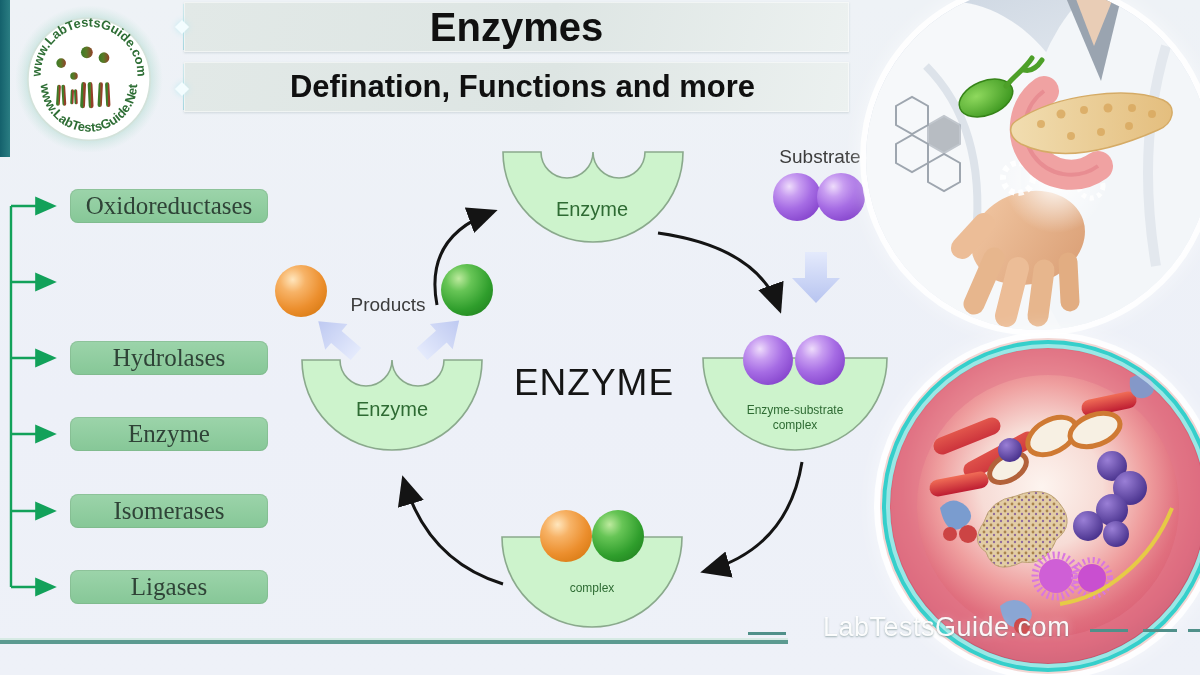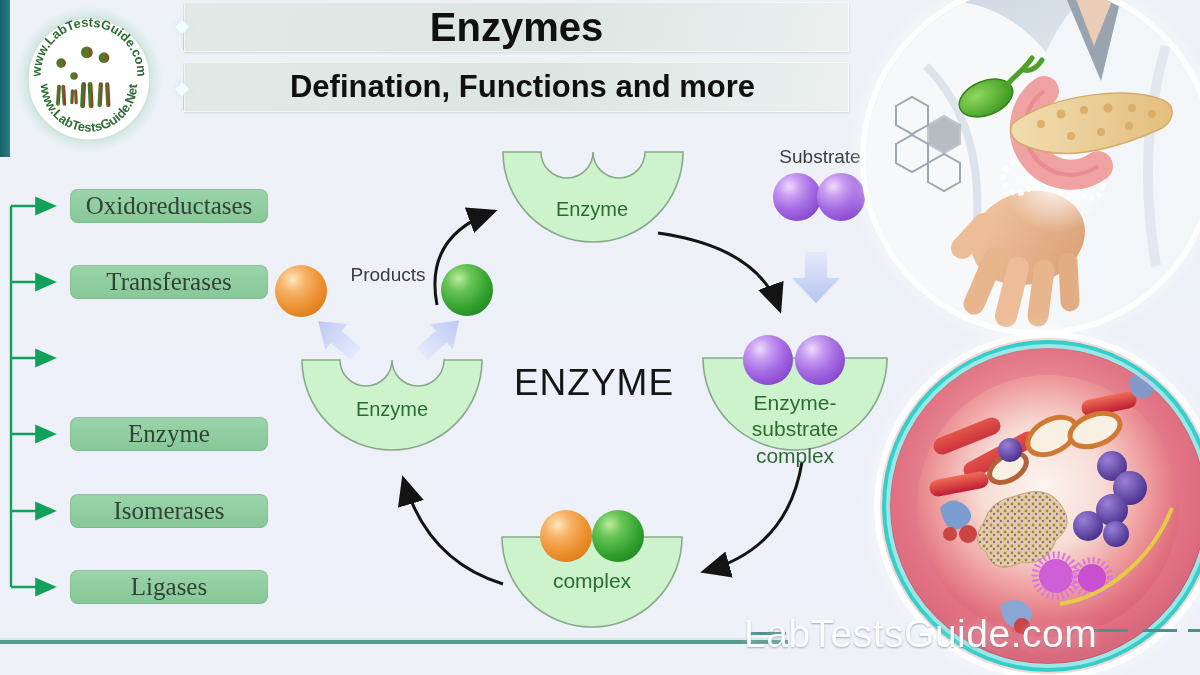--- a/index.html
+++ b/index.html
@@ -23,39 +23,39 @@
   .accent-diamond.d1{top:22px;}
   .accent-diamond.d2{top:84px;}
 
   
   .pill{position:absolute;left:70px;width:198px;height:34px;border-radius:8px;background:linear-gradient(180deg,#9cd4aa,#86c797);box-shadow:inset 0 0 0 1px rgba(120,170,130,.4);display:flex;align-items:center;justify-content:center;}
   .pill .ptxt{font-family:"Liberation Serif",serif;font-size:25px;color:#2f4337;}
 
   
   .lbl{position:absolute;text-align:center;}
   .lbl.enzyme{font-size:20px;color:#2e6b33;}
-  .lbl.complex{font-size:21px;color:#2e6b33;line-height:1.25;}
+  .lbl.complex{font-size:12px;color:#2e6b33;line-height:1.25;margin-top:13px;}
   .lbl.small-dark{font-size:19px;color:#3c3c3c;}
   .heading{position:absolute;left:494px;top:362px;width:200px;text-align:center;font-size:37px;letter-spacing:1px;color:#151515;line-height:1.14;}
 
   
   .sphere{position:absolute;border-radius:50%;}
   .sphere.purple{background:radial-gradient(circle at 34% 28%, #eedcfb 0%, #c89df1 22%, #a66ce4 48%, #8a4ad0 76%, #7a3dc0 100%);}
   .sphere.orange{background:radial-gradient(circle at 34% 28%, #ffe6bd 0%, #f7b367 25%, #ec8f2e 58%, #d5770f 90%);}
   .sphere.green{background:radial-gradient(circle at 34% 28%, #bdea9e 0%, #67c556 25%, #2f9e2c 62%, #1e7a1d 95%);}
 
   
   .photo{position:absolute;border-radius:50%;overflow:hidden;box-shadow:0 0 0 6px rgba(255,255,255,.85),0 0 26px rgba(255,255,255,.9);}
   .photo.doctor{left:866px;top:-14px;width:344px;height:344px;background:linear-gradient(160deg,#c9d3df 0%,#e7ecf2 45%,#f7f9fb 100%);}
   .photo.cell{left:880px;top:338px;width:336px;height:336px;background:#f2d7d4;}
 
   
   .footer-line{position:absolute;left:0;top:640px;width:788px;height:4px;background:#5b9a90;box-shadow:0 -2px 0 #d6eae4;}
   .dash{position:absolute;height:3px;background:#50908a;}
-  .watermark{position:absolute;left:744px;top:612px;width:310px;font-size:39px;color:rgba(255,255,255,.95);text-shadow:0 1px 2px rgba(90,120,120,.55),0 0 8px rgba(255,255,255,.35);letter-spacing:.5px;}
+  .watermark{position:absolute;left:823px;top:612px;width:310px;font-size:27px;color:rgba(255,255,255,.95);text-shadow:0 1px 2px rgba(90,120,120,.55),0 0 8px rgba(255,255,255,.35);letter-spacing:.5px;}
 
   svg{position:absolute;left:0;top:0;}
 </style>
 </head>
 <body>
 
 <div class="canvas">
 
   <div class="edge-bar"></div>
 
@@ -160,22 +160,22 @@
       <polygon fill="url(#blueArrowUp)" points="-8,0 -8,-26 -17,-26 0,-50 17,-26 8,-26 8,0"></polygon>
     </g>
     <g transform="translate(422,354) rotate(48)">
       <polygon fill="url(#blueArrowUp)" points="-8,0 -8,-26 -17,-26 0,-50 17,-26 8,-26 8,0"></polygon>
     </g>
   </svg>
 
   <div class="pill" style="top:189px">
       <span class="ptxt">Oxidoreductases</span>
     </div>
-  <div class="pill" style="top:265px">
-      <span class="ptxt">Transferases</span>
+  <div class="pill" style="top:341px">
+      <span class="ptxt">Hydrolases</span>
     </div>
   <div class="pill" style="top:417px">
       <span class="ptxt">Enzyme</span>
     </div>
   <div class="pill" style="top:494px">
       <span class="ptxt">Isomerases</span>
     </div>
   <div class="pill" style="top:570px">
       <span class="ptxt">Ligases</span>
     </div>
@@ -186,21 +186,21 @@
   <div class="sphere purple" style="left:795px;top:335px;width:50px;height:50px"></div>
   <div class="sphere orange" style="left:540px;top:510px;width:52px;height:52px"></div>
   <div class="sphere green" style="left:592px;top:510px;width:52px;height:52px"></div>
   <div class="sphere orange" style="left:275px;top:265px;width:52px;height:52px"></div>
   <div class="sphere green" style="left:441px;top:264px;width:52px;height:52px"></div>
 
   <div class="heading">
     <div>ENZYME</div>
   </div>
   <div class="lbl small-dark" style="left:760px;top:146px;width:120px">Substrate</div>
-  <div class="lbl small-dark" style="left:328px;top:264px;width:120px">Products</div>
+  <div class="lbl small-dark" style="left:328px;top:294px;width:120px">Products</div>
   <div class="lbl enzyme" style="left:532px;top:198px;width:120px">Enzyme</div>
   <div class="lbl enzyme" style="left:332px;top:398px;width:120px">Enzyme</div>
   <div class="lbl complex" style="left:715px;top:390px;width:160px">
     <div>Enzyme-substrate</div>
     <div>complex</div>
   </div>
   <div class="lbl complex" style="left:512px;top:568px;width:160px">
     <div>complex</div>
   </div>
 

